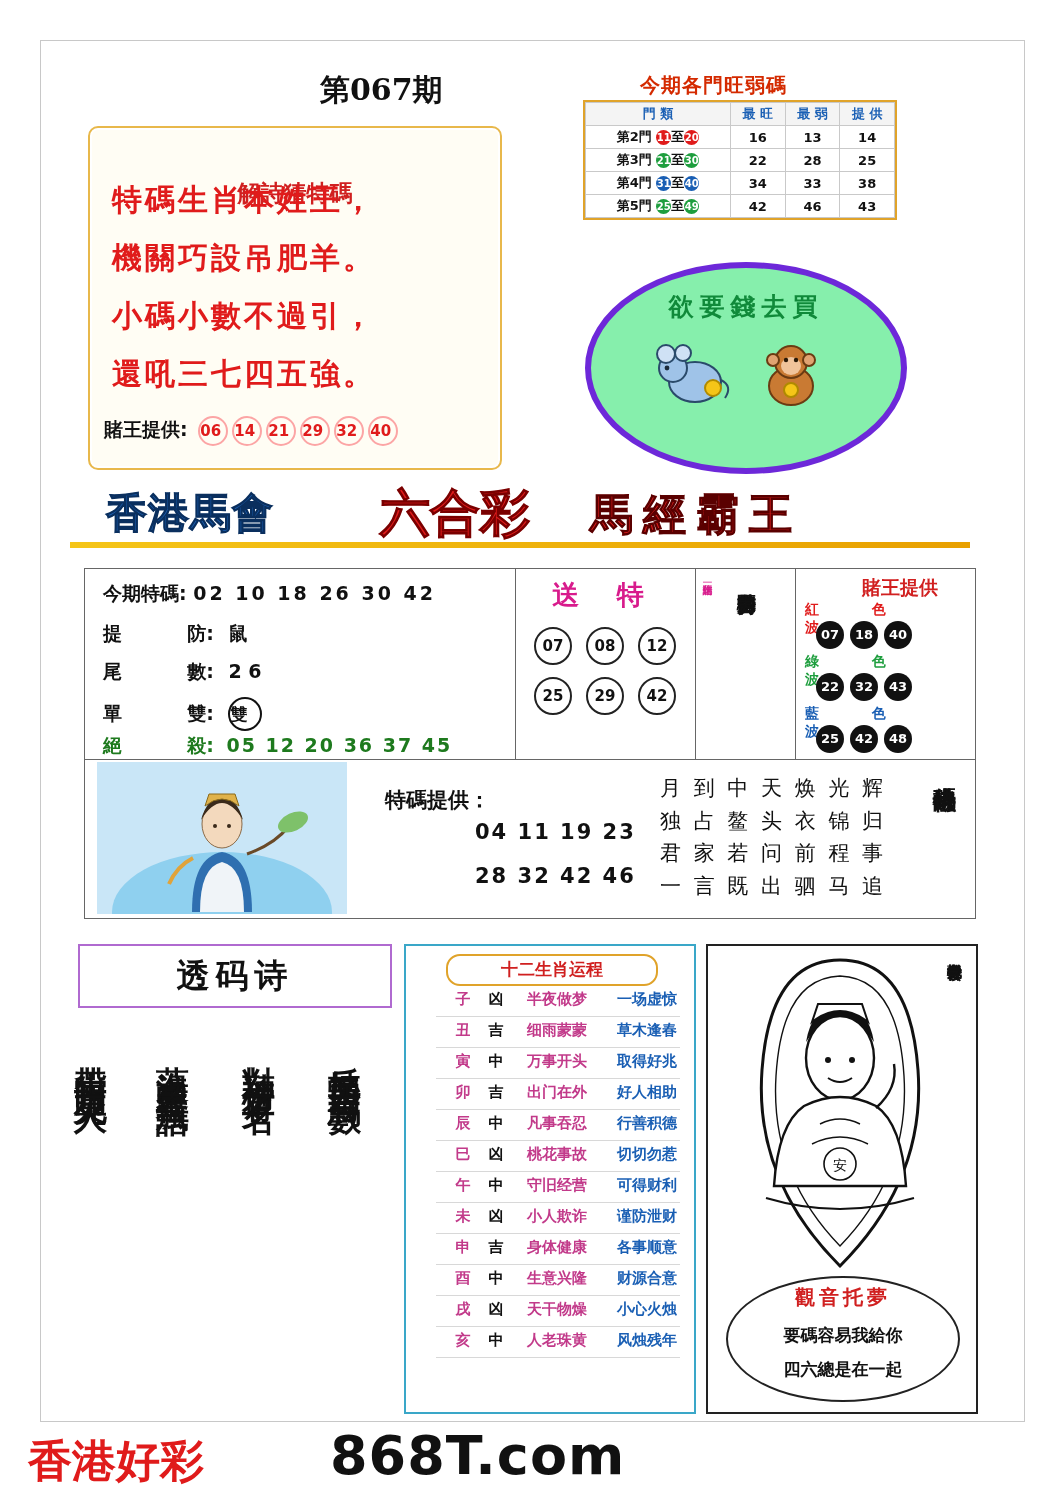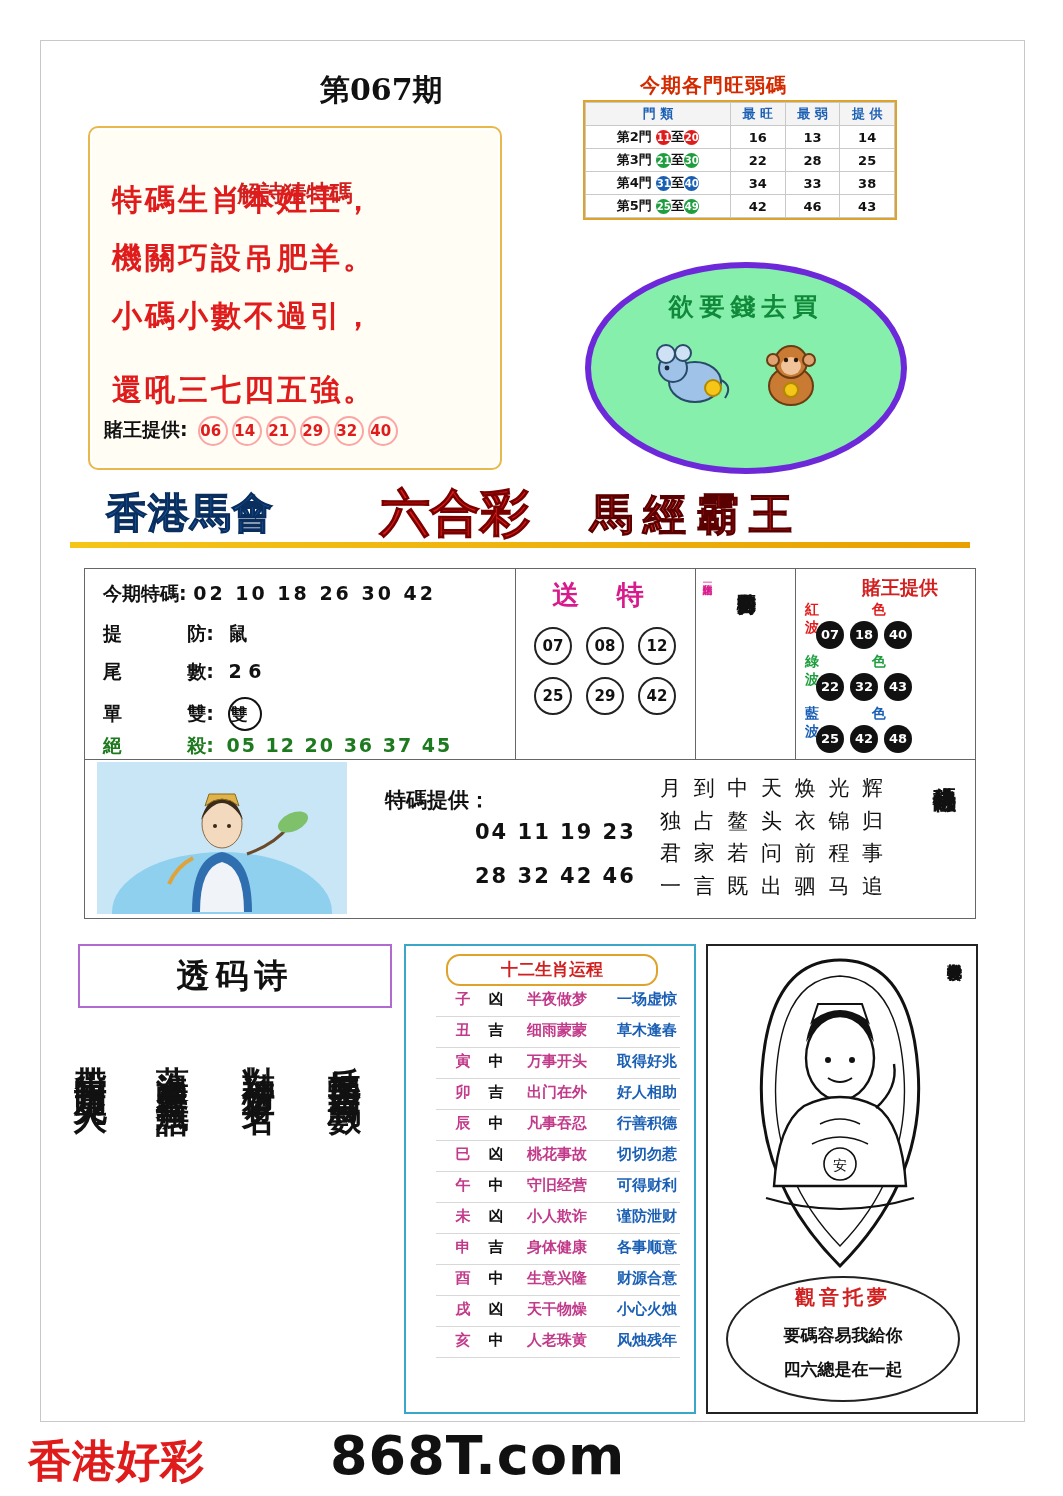--- a/index.html
+++ b/index.html
@@ -10,21 +10,21 @@
     position:relative;overflow:hidden;
   }
   .page{position:absolute;left:0;top:0;width:1063px;height:1496px;background:#fff;}
   .sheet{position:absolute;left:40px;top:40px;width:983px;height:1380px;background:#fff;border:1px solid #c8c8c8;}
   
   .issue{position:absolute;left:320px;top:70px;font-size:30px;font-weight:bold;color:#111;font-family:"DejaVu Serif","Liberation Serif",serif;}
   
   .poem-box{position:absolute;left:88px;top:126px;width:410px;height:340px;border:2px solid #e8b84b;border-radius:10px;background:#fffdf4;box-shadow:0 0 0 2px #fff inset;}
   .poem-title{position:absolute;left:0;top:14px;width:100%;text-align:center;color:#d02020;font-size:23px;font-weight:bold;font-family:"DejaVu Serif","Liberation Serif",serif;margin-top:36px;}
   .poem-line{position:absolute;left:22px;color:#e01b1b;font-size:30px;font-family:"DejaVu Serif","Liberation Serif",serif;letter-spacing:3px;font-weight:bold;}
-  .pl1{top:52px;} .pl2{top:110px;} .pl3{top:168px;} .pl4{top:226px;margin-top:16px;}
+  .pl1{top:52px;} .pl2{top:110px;} .pl3{top:168px;} .pl4{top:226px;}
   .poem-foot{position:absolute;left:14px;top:288px;font-size:19px;color:#111;font-weight:bold;}
   .poem-foot .nums{display:inline-block;}
   .cirnum{display:inline-block;width:26px;height:26px;line-height:26px;text-align:left;border:2px solid #fca5a5;border-radius:50%;color:#e01b1b;font-size:15px;margin-left:4px;font-weight:bold;}
   
   .tr-title{position:absolute;left:640px;top:72px;font-size:20px;font-weight:bold;color:#d42a00;letter-spacing:1px;}
   .tbl-wrap{position:absolute;left:583px;top:100px;width:310px;border:2px solid #e0a32a;background:#fff;}
   table.mini{border-collapse:collapse;width:100%;font-size:13px;}
   table.mini td,table.mini th{border:1px solid #c9c9c9;text-align:center;padding:2px 0;color:#111;font-weight:bold;}
   table.mini thead th{background:#f4f4f4;color:#1a5fb4;font-size:13px;}
   .mk{display:inline-block;width:15px;height:15px;line-height:15px;border-radius:50%;color:#fff;font-size:10px;text-align:center;vertical-align:middle;}

